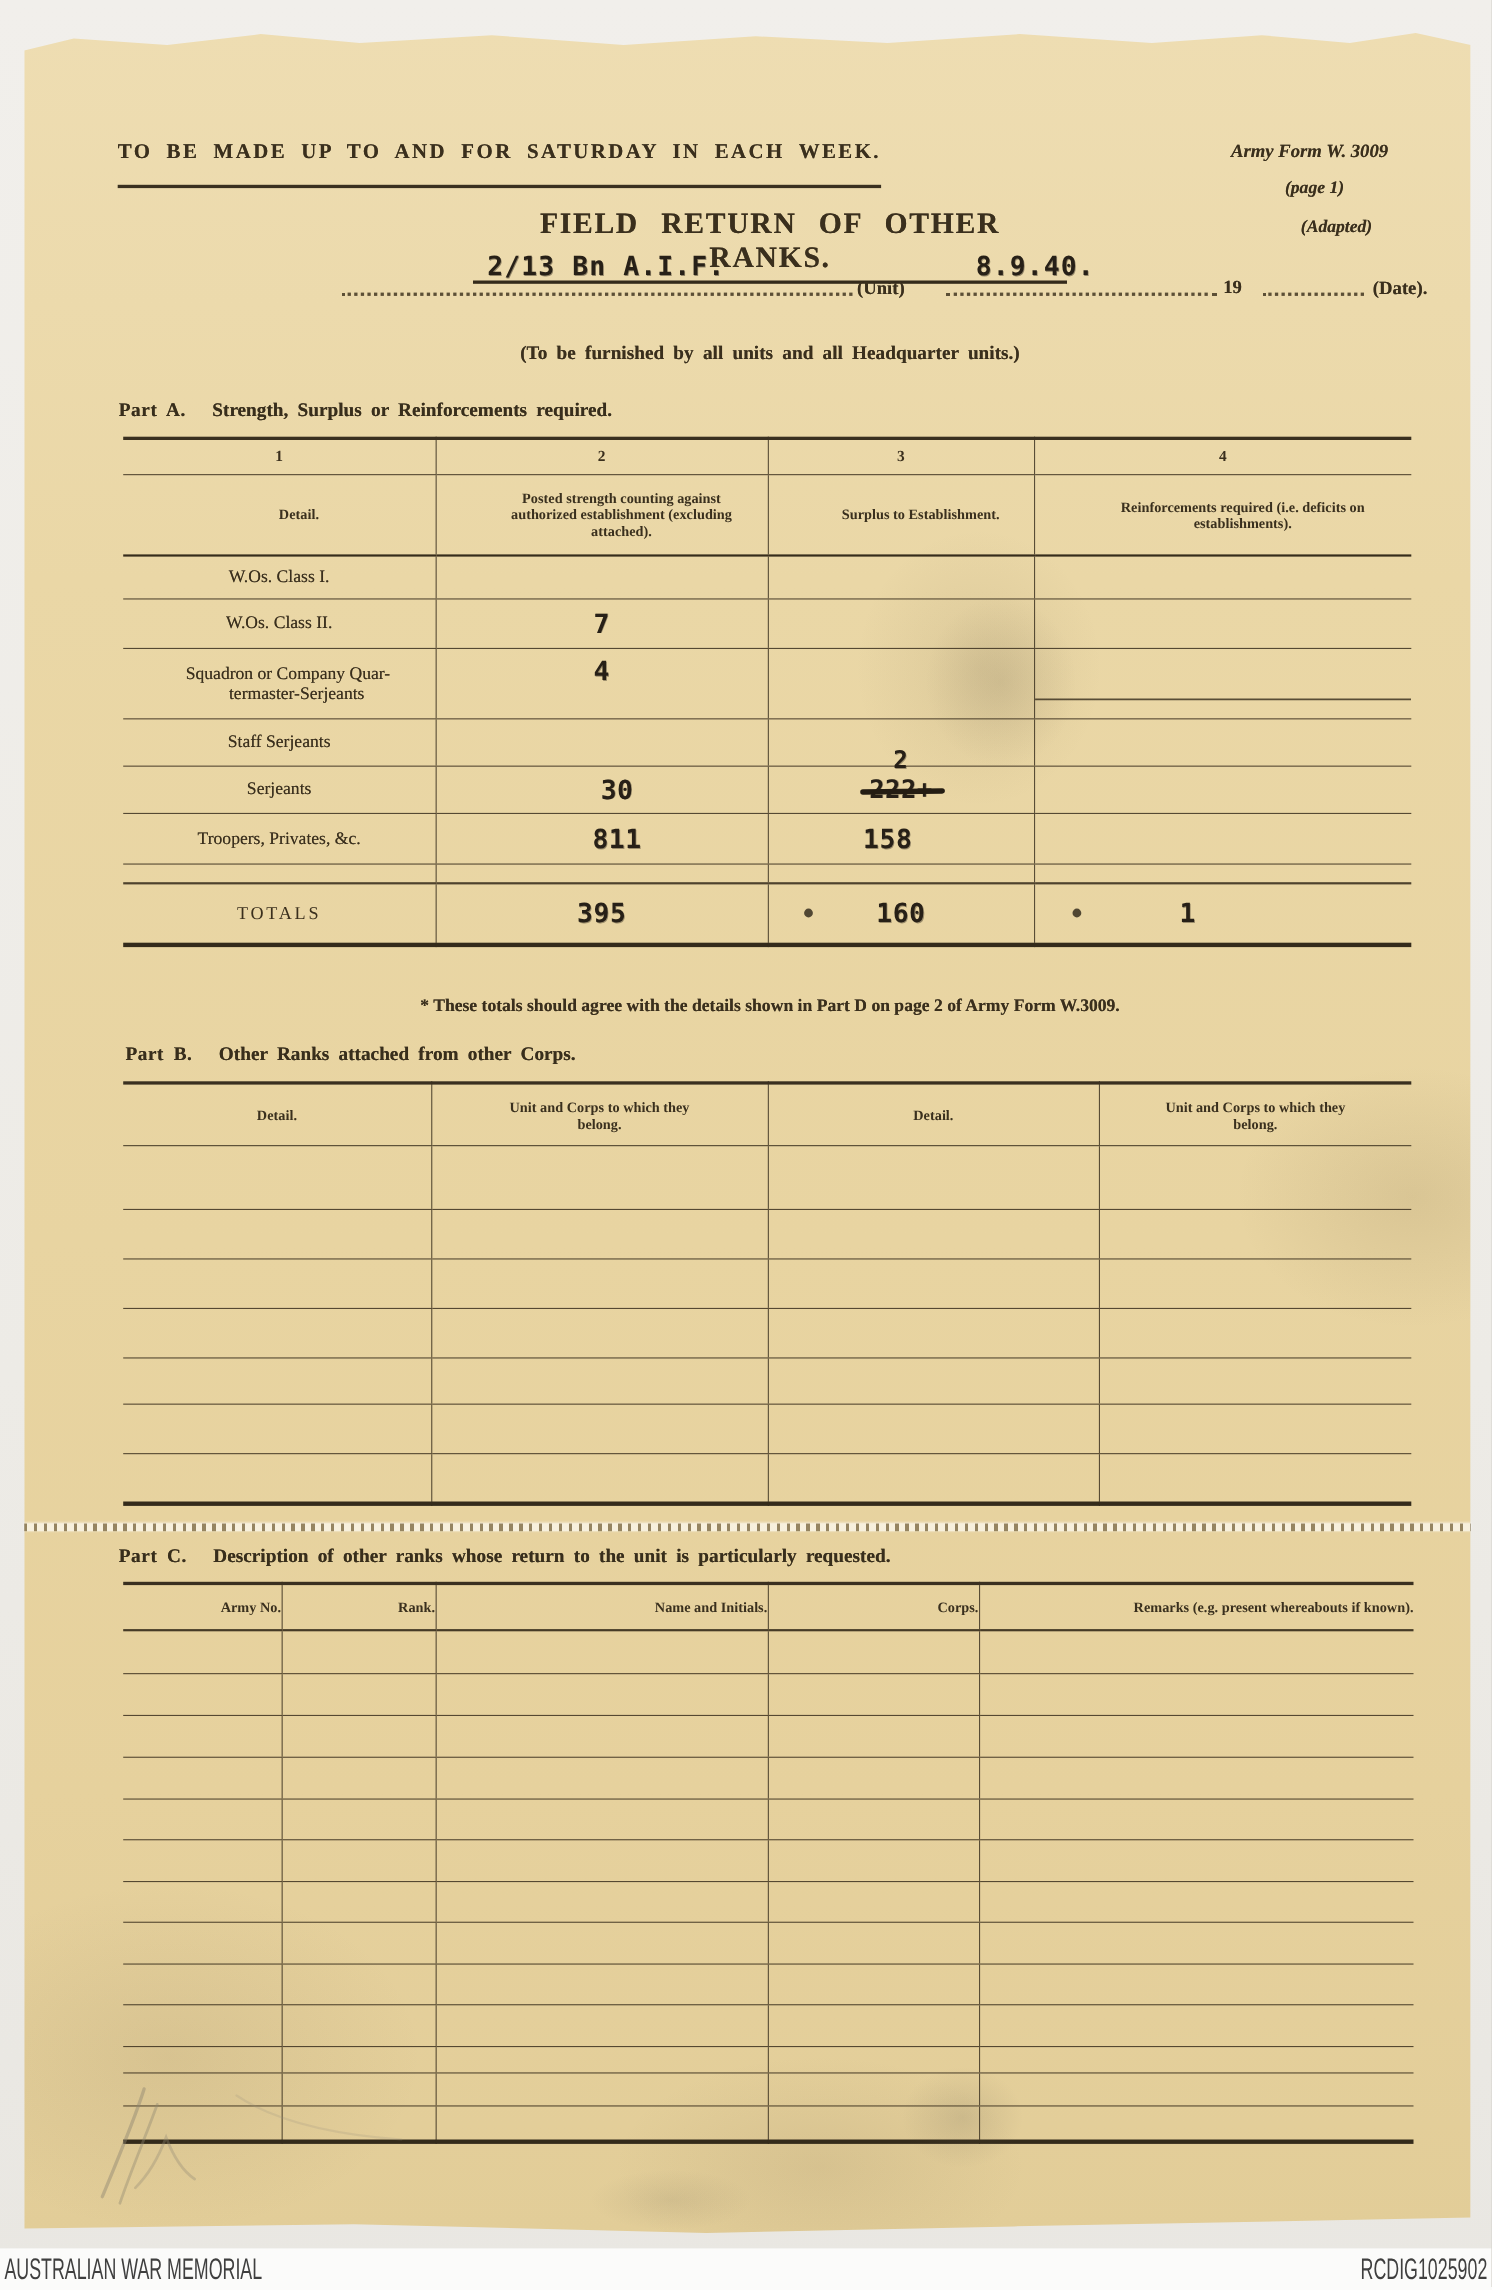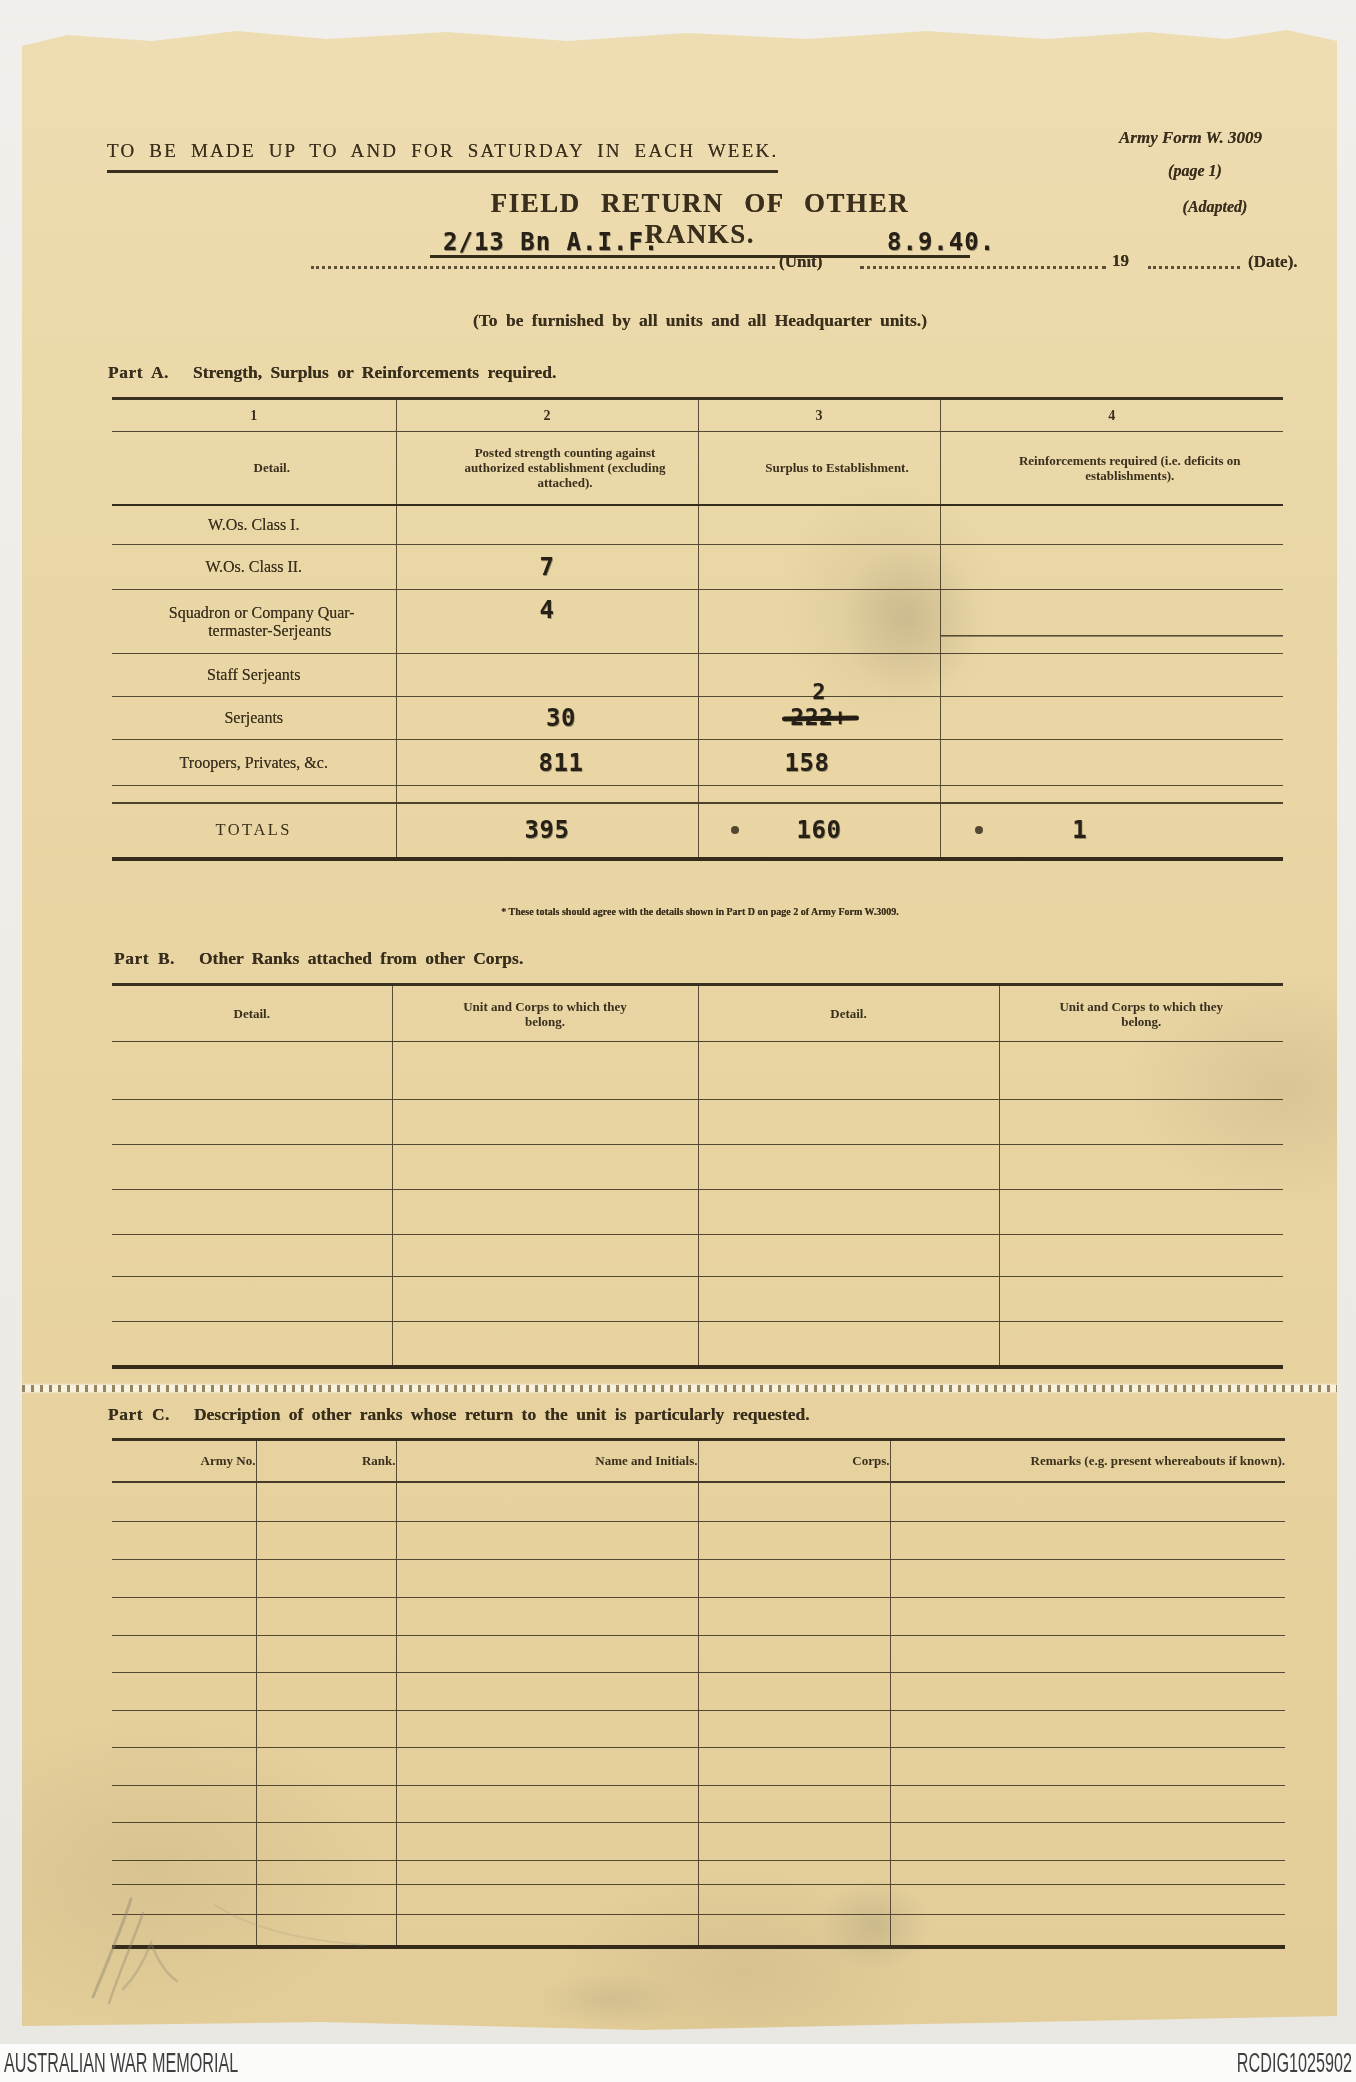--- a/index.html
+++ b/index.html
@@ -17,22 +17,22 @@
     box-shadow:3px 6px 12px rgba(95,90,78,.45);
     clip-path:polygon(0px 20px,45px 9px,130px 15px,215px 5px,305px 13px,425px 6px,545px 15px,
       665px 7px,785px 13px,905px 5px,1025px 13px,1125px 6px,1205px 13px,1265px 4px,1315px 15px,
       1315px 1990px,900px 1998px,620px 2004px,300px 1996px,0px 2000px);}
   
   .pr{position:absolute;color:#3a2f1d;text-shadow:0 0 .6px rgba(56,46,28,.75);}
   .typed{position:absolute;font-family:"DejaVu Sans Mono", monospace;font-weight:700;
          color:#272017;font-size:24px;letter-spacing:1px;
          text-shadow:.7px .7px 0 rgba(40,32,22,.45);}
   
-  .instruction{left:107px;top:140px;font-size:19px;font-weight:400;letter-spacing:2.2px;
-    word-spacing:6px;padding-bottom:8px;border-bottom:3px solid #3a3020;}
+  .instruction{left:107px;top:128px;font-size:19px;font-weight:700;letter-spacing:2.2px;
+    word-spacing:6px;padding-bottom:18px;border-bottom:3px solid #3a3020;}
   .form-number{left:1098px;top:128px;width:185px;font-size:17px;font-style:italic;font-weight:700;text-align:center;}
   .page-note{left:1120px;top:162px;width:150px;font-size:16px;font-style:italic;font-weight:700;text-align:center;}
   .title{left:430px;top:188px;width:540px;text-align:center;font-size:27px;font-weight:700;
     letter-spacing:1.5px;word-spacing:12px;padding-bottom:5px;border-bottom:3.5px solid #342b1b;}
   .adapted{left:1140px;top:198px;width:150px;font-size:16px;font-style:italic;font-weight:700;text-align:center;}
   .unit-value{left:443px;top:228px;}
   .date-value{left:887px;top:228px;}
   .dotline{position:absolute;height:0;border-bottom:3px dotted #433722;opacity:.85;}
   .dl1{left:311px;top:266px;width:464px;}
   .dl2{left:860px;top:266px;width:246px;}
@@ -85,21 +85,21 @@
   .corr .over{display:block;font-size:22px;line-height:22px;}
   .corr .struck{display:inline-block;position:relative;font-size:23px;line-height:24px;
     filter:blur(.2px);}
   .corr .struck::after{content:"";position:absolute;left:-8px;right:-12px;top:11px;height:4.5px;
     background:#241d13;border-radius:3px;transform:rotate(-.8deg);}
   
   .mark{position:absolute;top:50%;margin-top:-4px;width:8px;height:8px;border-radius:50%;
     background:#2b2317;opacity:.8;}
   .mark.m3{left:32px;}
   .mark.m4{left:34px;}
-  .footnote{left:250px;top:906px;width:900px;text-align:center;font-size:10px;font-weight:700;}
+  .footnote{left:250px;top:906px;width:900px;text-align:center;font-size:16px;font-weight:700;}
   
   .perforation{position:absolute;left:22px;top:1385px;width:1315px;height:7px;
     background:repeating-linear-gradient(90deg, rgba(82,69,44,.55) 0 3px, rgba(248,242,224,.95) 3px 9px);
     box-shadow:0 -1px 2px rgba(255,255,255,.55), 0 1px 2px rgba(255,255,255,.45);}
   
   .stain-mid{position:absolute;left:835px;top:535px;width:150px;height:170px;border-radius:50%;
     background:radial-gradient(ellipse at center, rgba(80,70,52,.12), transparent 65%);}
   .smudge1{position:absolute;left:815px;top:1875px;width:120px;height:100px;border-radius:50%;
     background:radial-gradient(ellipse at center, rgba(95,88,74,.16), transparent 65%);}
   .smudge2{position:absolute;left:530px;top:1970px;width:160px;height:60px;border-radius:50%;

